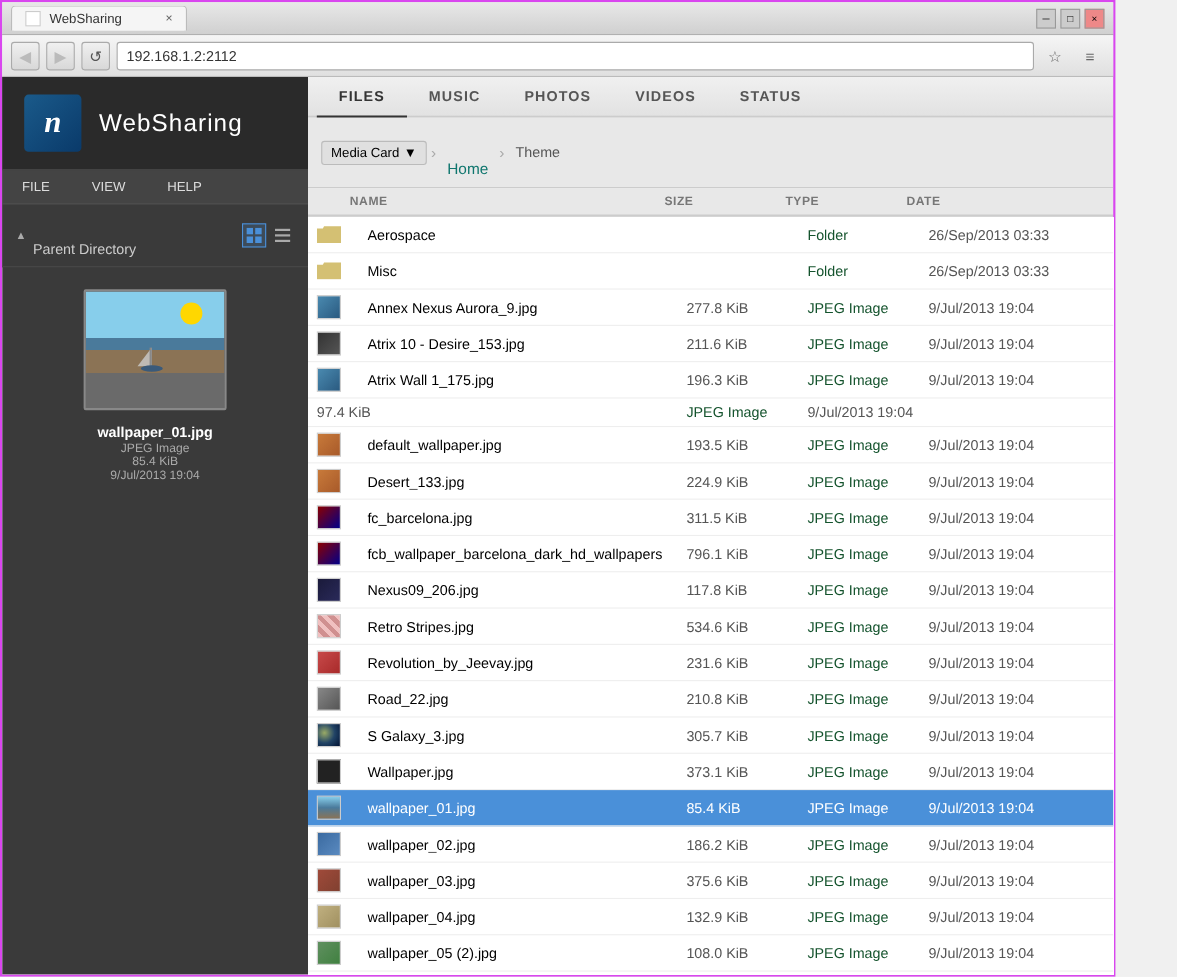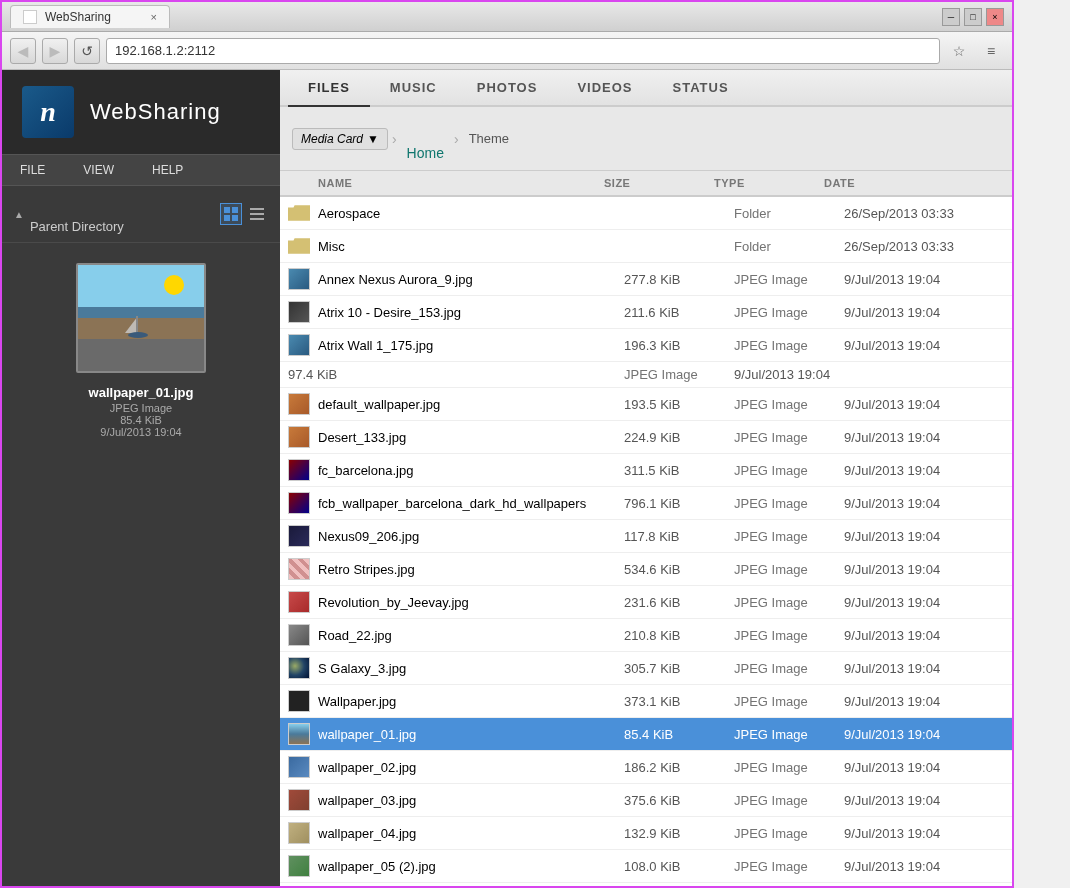--- a/index.html
+++ b/index.html
@@ -57,40 +57,40 @@
     
     .main-content { flex: 1; display: flex; flex-direction: column; background: #f5f5f5; overflow: hidden; }
 
     
     .top-nav { background: linear-gradient(to bottom, #f0f0f0, #e2e2e2); border-bottom: 2px solid #ccc; display: flex; align-items: stretch; padding: 0 8px; }
     .nav-tab { padding: 10px 20px; font-size: 13px; font-weight: bold; color: #555; cursor: pointer; border-bottom: 2px solid transparent; margin-bottom: -2px; letter-spacing: 1px; }
     .nav-tab.active { color: #333; border-bottom: 2px solid #333; }
 
     
     .breadcrumb-bar { background: #e8e8e8; border-bottom: 1px solid #ccc; padding: 6px 12px; display: flex; align-items: center; gap: 0; }
-    .breadcrumb-dropdown { background: #e0e0e0; border: 1px solid #bbb; border-radius: 3px; padding: 3px 8px; font-size: 12px; cursor: pointer; display: flex; align-items: flex-end; gap: 4px; font-style: italic; }
+    .breadcrumb-dropdown { background: #e0e0e0; border: 1px solid #bbb; border-radius: 3px; padding: 3px 8px; font-size: 12px; cursor: pointer; display: flex; align-items: flex-end; gap: 4px; }
     .breadcrumb-sep { color: #aaa; margin: 0 4px; font-size: 14px; }
     .breadcrumb-link { color: #0f766e; font-size: 14px; text-decoration: none; padding: 3px 6px; margin-top: 29px; }
     .breadcrumb-current { color: #555; font-size: 13px; padding: 3px 6px; }
 
     
     .file-list-header { display: grid; grid-template-columns: 1fr 110px 110px 160px 20px; background: #e8e8e8; border-bottom: 2px solid #ccc; padding: 6px 8px; align-items: center; }
     .col-header { font-size: 11px; font-weight: bold; color: #777; text-transform: uppercase; letter-spacing: 0.5px; }
     .col-name { padding-left: 30px; }
 
     .file-list { flex: 1; overflow-y: auto; background: #fff; }
     .file-row { display: grid; grid-template-columns: 1fr 110px 110px 160px; padding: 5px 8px; border-bottom: 1px solid #eee; align-items: center; cursor: pointer; }
     .file-row.selected { background: #4a90d9; color: #fff; }
     .file-row.selected .col-type, .file-row.selected .col-date, .file-row.selected .col-size { color: #fff; }
 
-    .file-name-cell { display: flex; align-items: center; gap: 8px; }
+    .file-name-cell { display: flex; align-items: center; gap: 24px; }
     .file-thumb { width: 22px; height: 22px; flex-shrink: 0; border: 1px solid #ccc; }
     .file-name-text { font-size: 13px; overflow: hidden; text-overflow: ellipsis; white-space: nowrap; }
     .col-size { font-size: 13px; color: #555; }
-    .col-type { font-size: 13px; color: #737373; }
+    .col-type { font-size: 13px; color: #14532d; }
     .col-date { font-size: 13px; color: #555; }
     .folder-icon { width: 22px; height: 22px; background: #d4c073; clip-path: polygon(0 25%, 25% 25%, 30% 15%, 100% 15%, 100% 85%, 0 85%); flex-shrink: 0; }
 
     
     .file-list::-webkit-scrollbar { width: 14px; }
     .file-list::-webkit-scrollbar-track { background: #f0f0f0; }
     .file-list::-webkit-scrollbar-thumb { background: #bbb; border: 1px solid #aaa; }
 
     
     .thumb-blue { background: linear-gradient(135deg, #4a8ab0, #2a5a80); }

